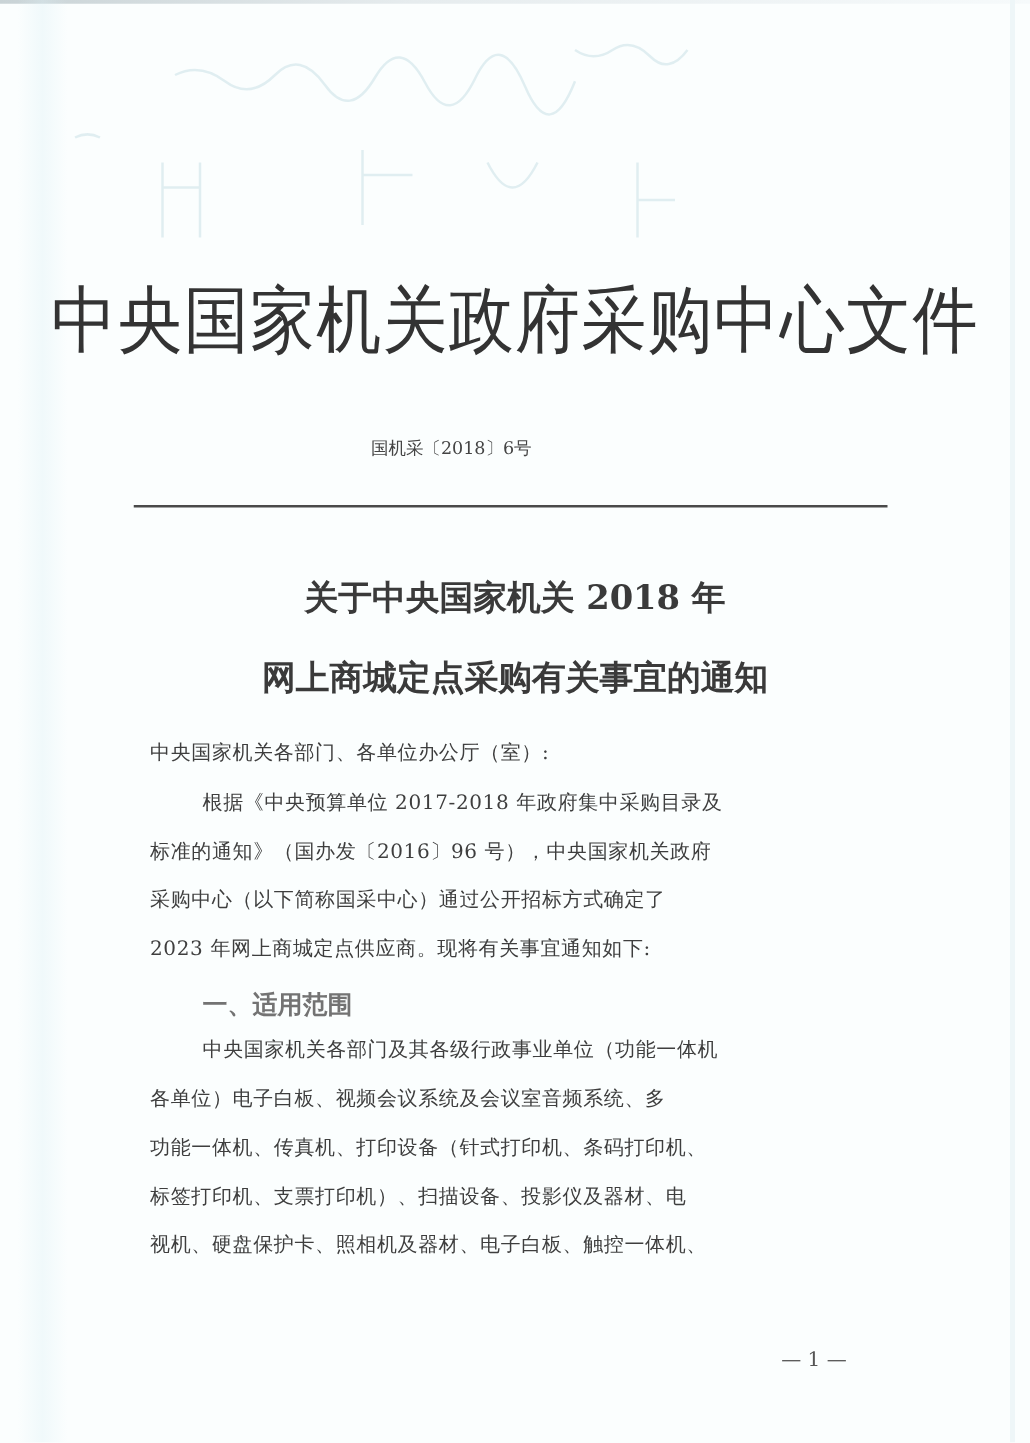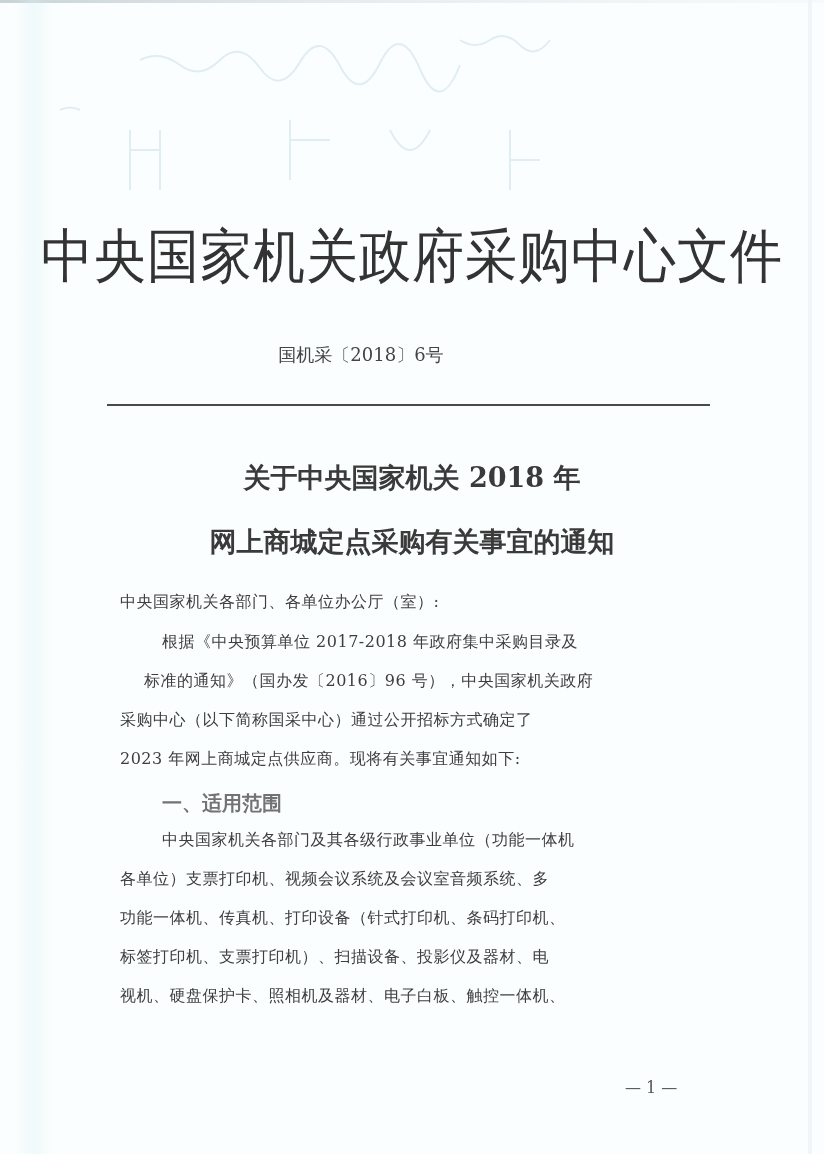--- a/index.html
+++ b/index.html
@@ -16,22 +16,22 @@
     background:linear-gradient(90deg,rgba(220,240,245,0.0),rgba(220,240,245,0.35),rgba(220,240,245,0)); }
   .scan-edge-right { position:absolute; left:808px; top:0; width:4px; height:1154px; background:#eef6f8; }
   .bleed { position:absolute; left:40px; top:20px; width:720px; height:180px; opacity:0.18; }
 
   .doc-header-title {
     position:absolute; left:0; top:218px; width:824px; text-align:center;
     font-family:"DejaVu Serif",serif; font-size:52px; letter-spacing:1px;
     color:#333; font-weight:normal; transform:scaleY(1.12); transform-origin:top center;
   }
   .doc-number {
-    position:absolute; left:0; top:343px; width:722px; text-align:center;
-    font-family:"DejaVu Serif",serif; font-size:18px; color:#444;
+    position:absolute; left:0; top:350px; width:722px; text-align:center;
+    font-family:"DejaVu Serif",serif; font-size:14px; color:#444;
   }
   .header-rule {
     position:absolute; left:107px; top:404px; width:603px; height:2px; background:#4a4a4a;
   }
   .doc-title {
     position:absolute; left:0; width:824px; text-align:center;
     font-family:"DejaVu Serif",serif; font-weight:bold; font-size:27px; color:#3a3a3a;
   }
   .doc-title.l1 { top:460px; }
   .doc-title.l2 { top:524px; }
@@ -73,25 +73,25 @@
 <div class="doc-header-title">中央国家机关政府采购中心文件</div>
 <div class="doc-number">国机采〔2018〕6号</div>
 <div class="header-rule"></div>
 
 <div class="doc-title l1">关于中央国家机关 2018 年</div>
 <div class="doc-title l2">网上商城定点采购有关事宜的通知</div>
 
 <div class="body-line" style="top:592px;">中央国家机关各部门、各单位办公厅（室）:</div>
 
 <div class="body-line indent" style="top:632px;">根据《中央预算单位 2017-2018 年政府集中采购目录及</div>
-<div class="body-line" style="top:671px;margin-left:24px;">标准的通知》（国办发〔2016〕96 号），中央国家机关政府</div>
+<div class="body-line" style="top:671px;">标准的通知》（国办发〔2016〕96 号），中央国家机关政府</div>
 <div class="body-line" style="top:710px;">采购中心（以下简称国采中心）通过公开招标方式确定了</div>
 <div class="body-line" style="top:749px;">2023 年网上商城定点供应商。现将有关事宜通知如下:</div>
 
 <div class="section-heading" style="top:790px;">一、适用范围</div>
 
 <div class="body-line indent" style="top:830px;">中央国家机关各部门及其各级行政事业单位（功能一体机</div>
-<div class="body-line" style="top:869px;">各单位）支票打印机、视频会议系统及会议室音频系统、多</div>
+<div class="body-line" style="top:869px;">各单位）电子白板、视频会议系统及会议室音频系统、多</div>
 <div class="body-line" style="top:908px;">功能一体机、传真机、打印设备（针式打印机、条码打印机、</div>
 <div class="body-line" style="top:947px;">标签打印机、支票打印机）、扫描设备、投影仪及器材、电</div>
 <div class="body-line" style="top:986px;">视机、硬盘保护卡、照相机及器材、电子白板、触控一体机、</div>
 
 <div class="page-number">— 1 —</div>
 
 </body></html>

